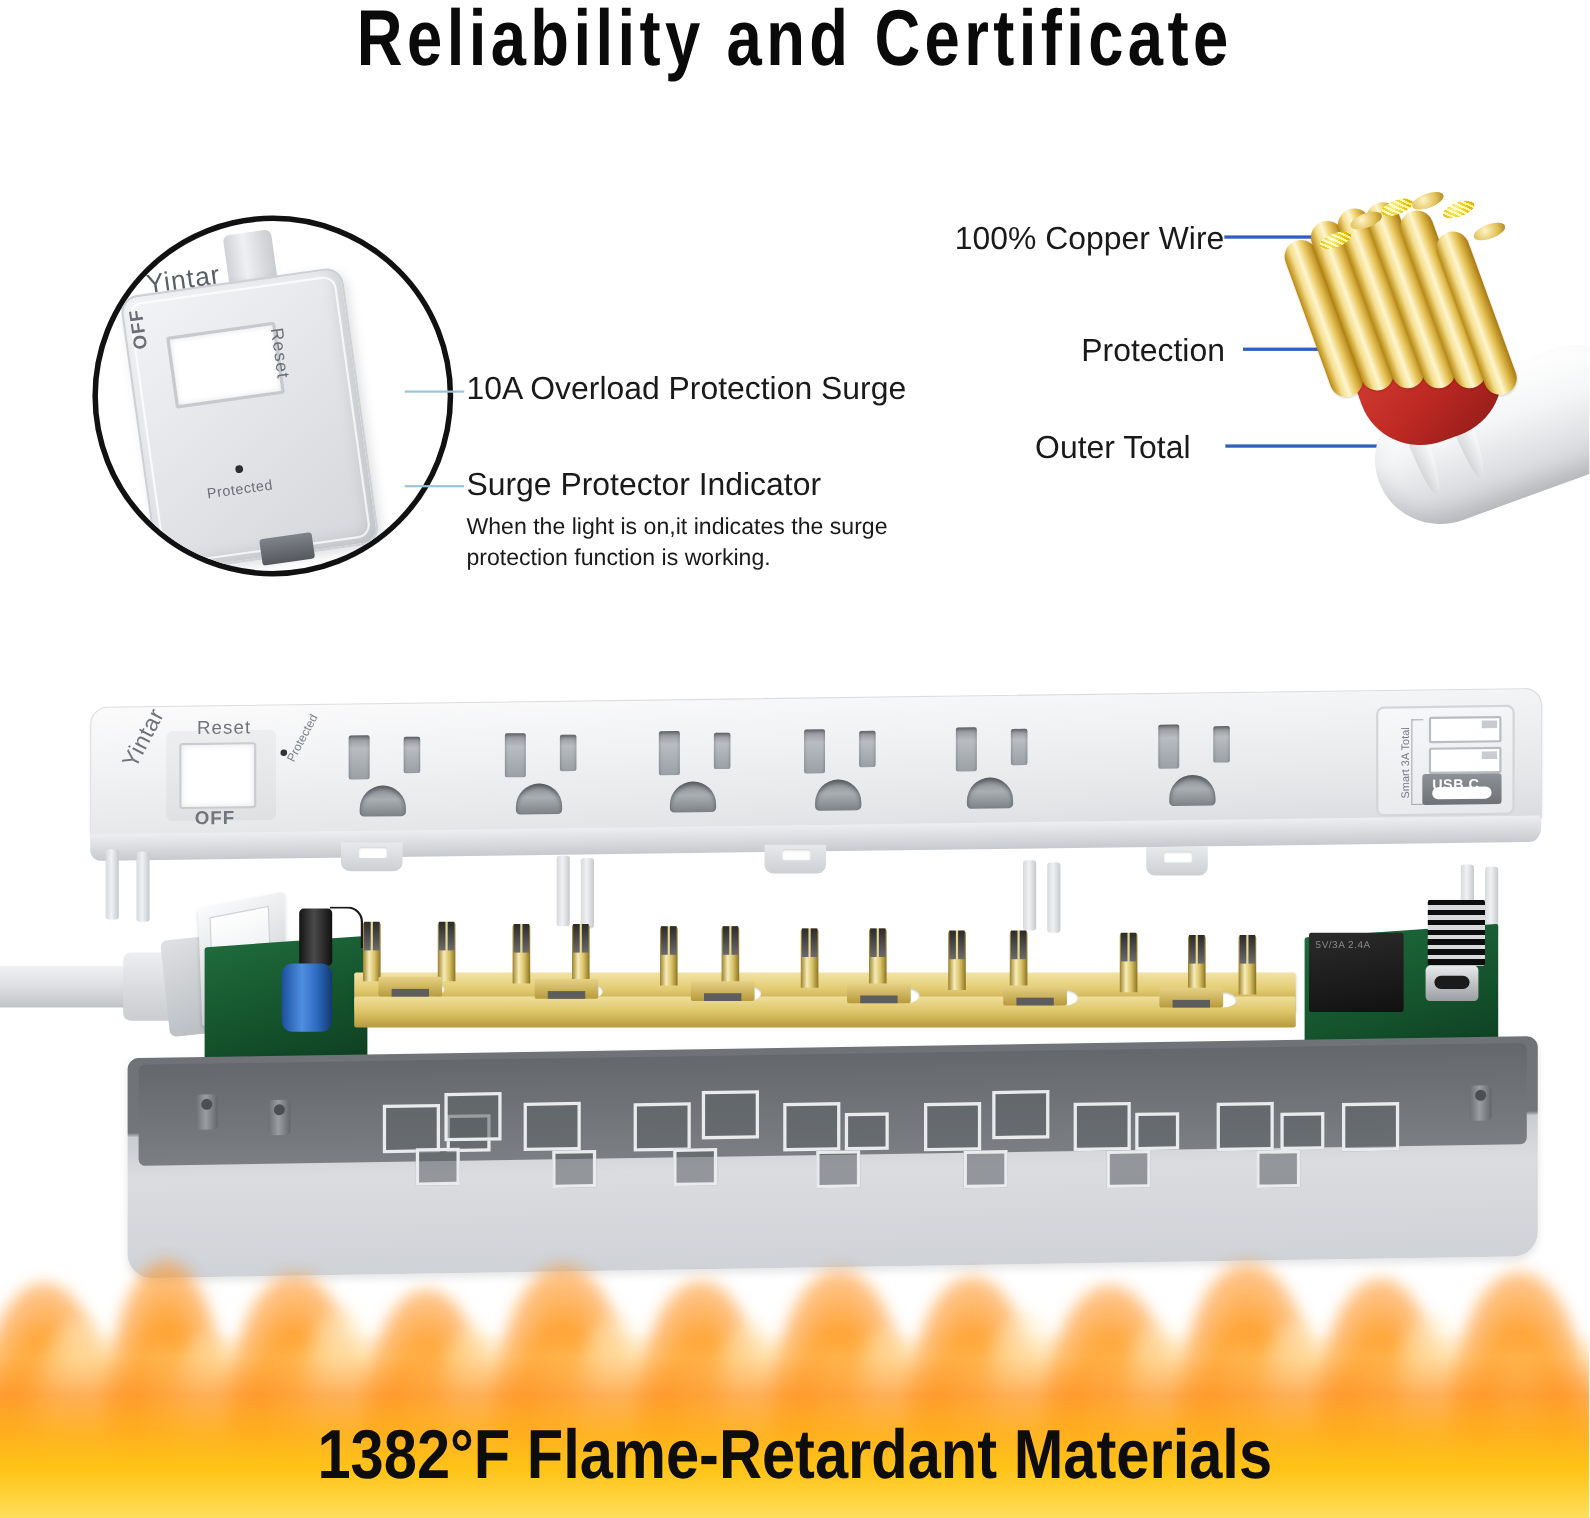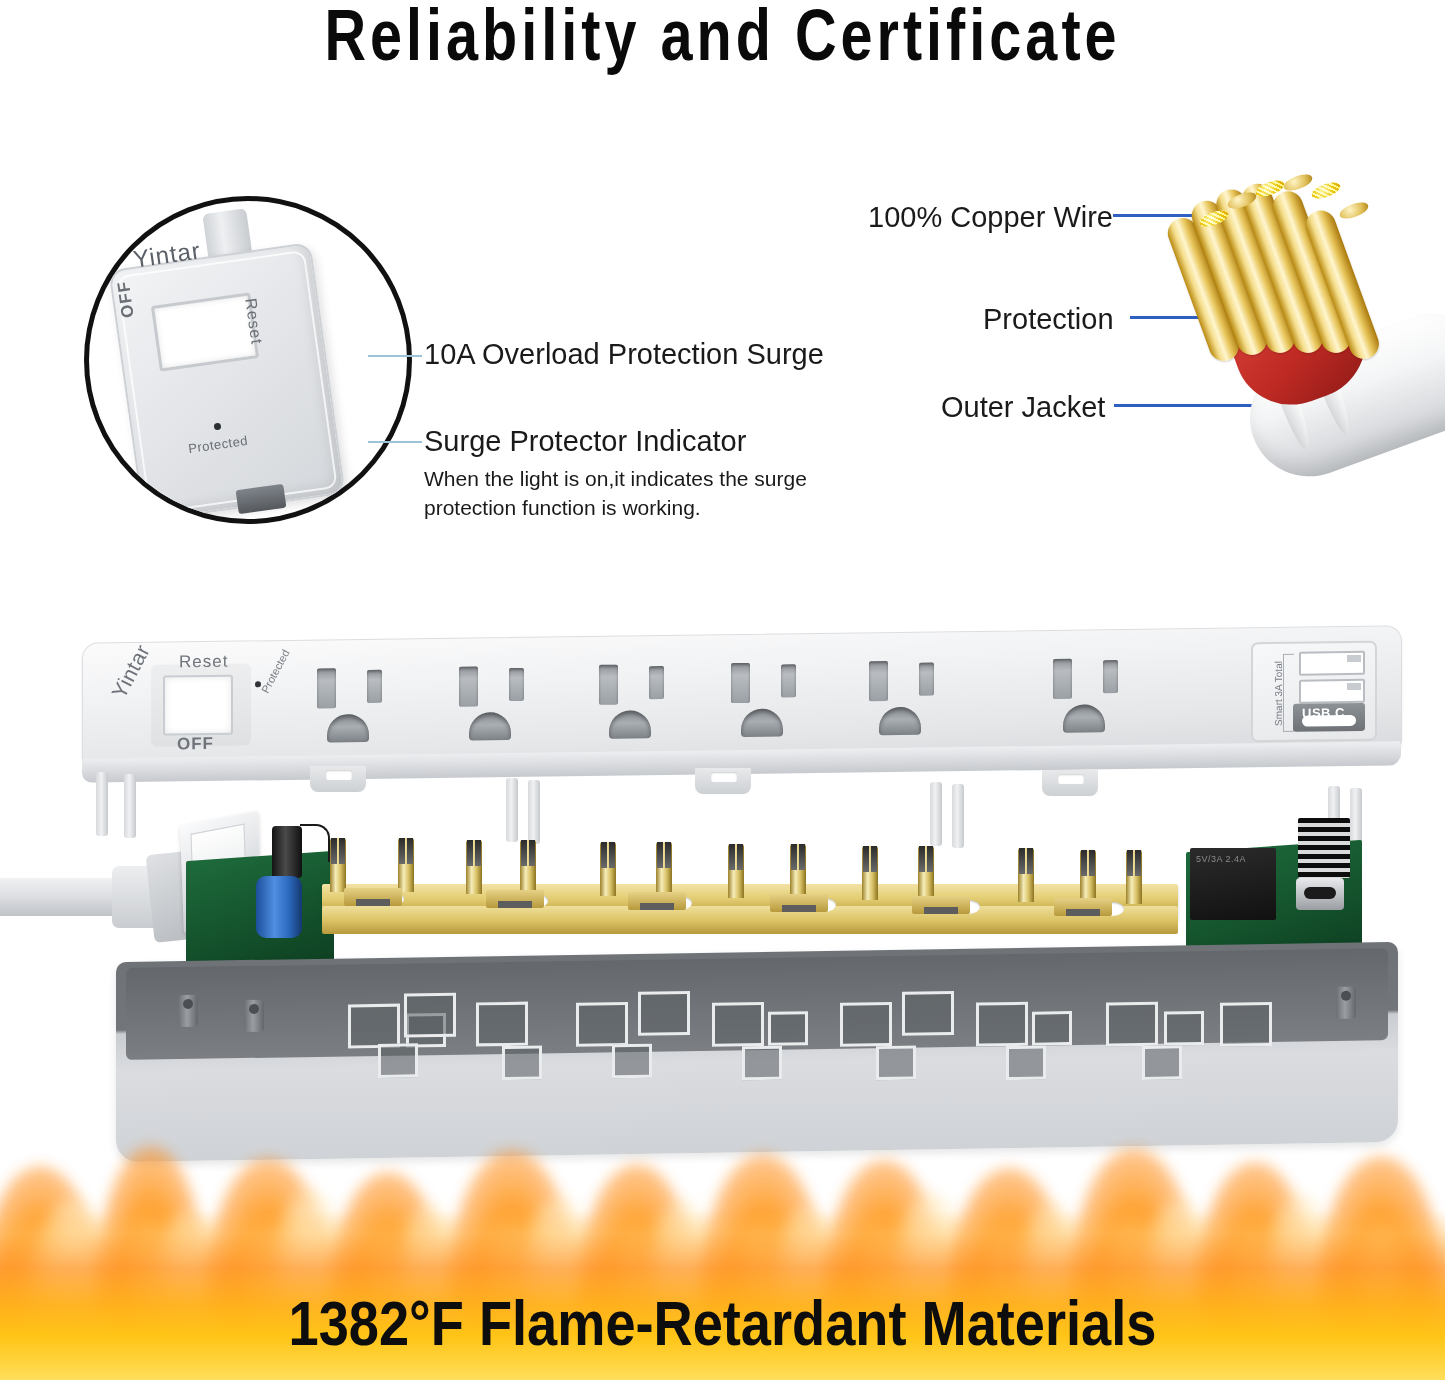--- a/index.html
+++ b/index.html
@@ -655,21 +655,21 @@
   <div class="callout big" style="left:424px; top:424px;">Surge Protector Indicator</div>
 
   <div class="callout sub" style="left:424px; top:464px;">When the light is on,it indicates the surge protection function is working.</div>
 
   <div class="callout big" style="left:868px; top:200px;">100% Copper Wire</div>
   <div class="lead blue" style="left:1113px; top:214px; width:110px;"></div>
 
   <div class="callout big" style="left:983px; top:302px;">Protection</div>
   <div class="lead blue" style="left:1130px; top:316px; width:122px;"></div>
 
-  <div class="callout big" style="left:941px; top:390px;">Outer Jacket</div>
+  <div class="callout big" style="left:941px; top:390px;">Outer Total</div>
   <div class="lead blue" style="left:1114px; top:404px; width:194px;"></div>
 
   <div class="cable-wrap">
     <div class="jacket"></div>
     <div class="jacket-ring jr1"></div>
     <div class="jacket-ring jr2"></div>
     <div class="red-core"></div>
 
     <div class="strand" style="left:56px; top:60px; height:150px; transform:rotate(-20deg);"></div>
     <div class="strand" style="left:84px; top:42px; height:162px; transform:rotate(-20deg);"></div>

